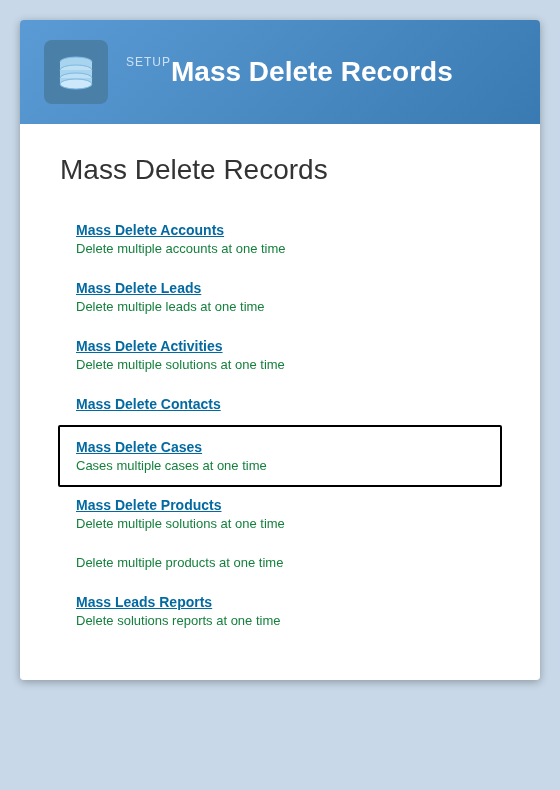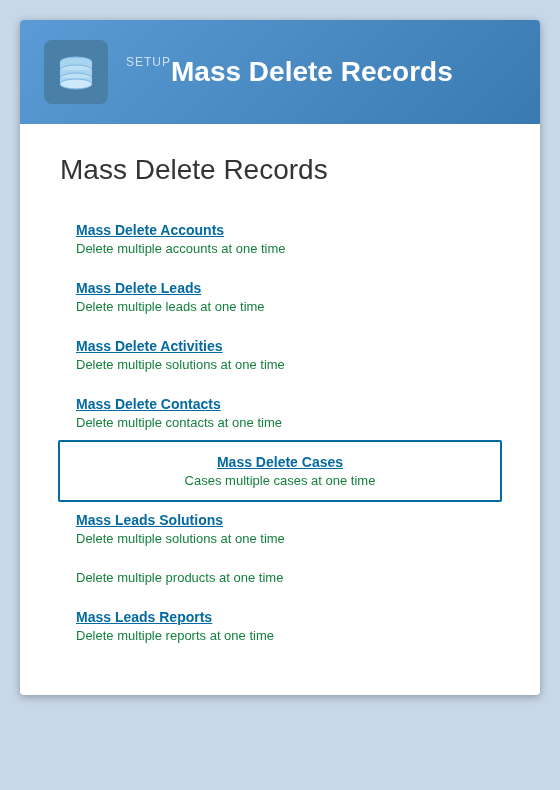--- a/index.html
+++ b/index.html
@@ -85,23 +85,22 @@
     .menu-list {
       list-style: none;
     }
 
     .menu-item {
       padding: 12px 16px;
       border-radius: 2px;
     }
 
     .menu-item.highlighted {
-      border: 2px solid #0369a1;
+      border: 2px solid #000000;
       margin: -2px -2px;
-      text-align: center;
     }
 
     .menu-item-link {
       display: block;
       font-size: 14px;
       font-weight: bold;
       color: #0369a1;
       text-decoration: underline;
       cursor: pointer;
       margin-bottom: 3px;
@@ -147,33 +146,32 @@
         <li class="menu-item">
           <a class="menu-item-link" href="#">Mass Delete Leads</a>
           <div class="menu-item-desc">Delete multiple leads at one time</div>
         </li>
         <li class="menu-item">
           <a class="menu-item-link" href="#">Mass Delete Activities</a>
           <div class="menu-item-desc">Delete multiple solutions at one time</div>
         </li>
         <li class="menu-item">
           <a class="menu-item-link" href="#">Mass Delete Contacts</a>
-          <div class="menu-item-desc">Delete multiple contacts at one time</div>
         </li>
         <li class="menu-item highlighted">
           <a class="menu-item-link" href="#">Mass Delete Cases</a>
           <div class="menu-item-desc">Cases multiple cases at one time</div>
         </li>
         <li class="menu-item">
-          <a class="menu-item-link" href="#">Mass Leads Solutions</a>
+          <a class="menu-item-link" href="#">Mass Delete Products</a>
           <div class="menu-item-desc">Delete multiple solutions at one time</div>
         </li>
         <li class="menu-item">
           <div class="menu-item-desc">Delete multiple products at one time</div>
         </li>
         <li class="menu-item">
           <a class="menu-item-link" href="#">Mass Leads Reports</a>
-          <div class="menu-item-desc">Delete multiple reports at one time</div>
+          <div class="menu-item-desc">Delete solutions reports at one time</div>
         </li>
       </ul>
   </div>
 
 </div>
 
 </body></html>

